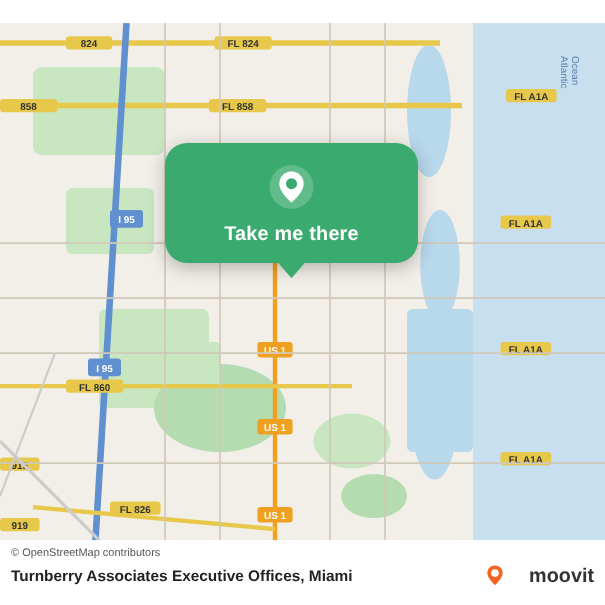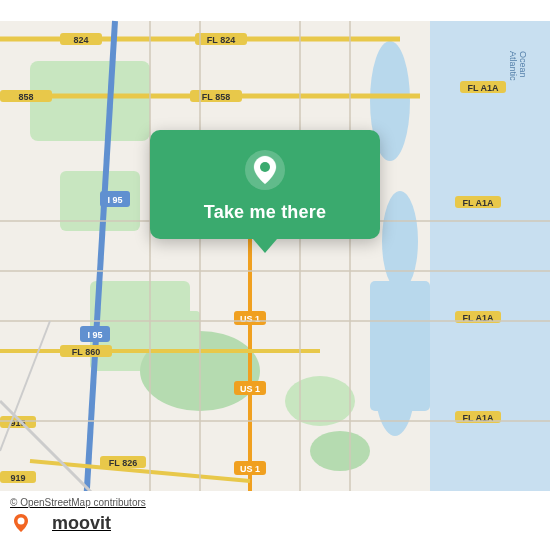--- a/index.html
+++ b/index.html
@@ -22,21 +22,20 @@
 
     
     #bottom-bar {
       position: absolute;
       bottom: 0;
       left: 0;
       right: 0;
       background: #fff;
       padding: 6px 10px 8px 10px;
       z-index: 10;
-      text-decoration: underline;
     }
 
     #attribution {
       font-size: 10px;
       color: #555;
       margin-bottom: 4px;
     }
 
     #location-row {
       display: flex;
@@ -68,21 +67,21 @@
       color: #333;
     }
 
     
     #card-overlay {
       position: absolute;
       top: 130px;
       left: 150px;
       width: 230px;
       background: #3aaa6e;
-      border-radius: 10px;
+      border-radius: 20px;
       display: flex;
       flex-direction: column;
       align-items: center;
       padding: 18px 20px 16px 20px;
       z-index: 5;
       box-shadow: 0 4px 16px rgba(0,0,0,0.25);
     }
 
     #pin-icon {
       width: 44px;
@@ -213,20 +212,21 @@
       <path d="M22 8 C16 8 11 13 11 19 C11 27 22 36 22 36 C22 36 33 27 33 19 C33 13 28 8 22 8 Z" fill="white" stroke="rgba(255,255,255,0.5)" stroke-width="0.5"></path>
       <circle cx="22" cy="19" r="5" fill="#3aaa6e"></circle>
     </svg>
 
     <button id="card-button">Take me there</button>
   </div>
 
   <div id="bottom-bar">
     <div id="attribution">© OpenStreetMap contributors</div>
     <div id="location-row">
+      <span id="location-name">Turnberry Associates Executive Offices, Miami</span>
       <div id="moovit-logo">
 
         <svg id="moovit-icon" viewBox="0 0 22 22" xmlns="http://www.w3.org/2000/svg">
           <path d="M11 2 C7 2 4 5 4 9 C4 14 11 20 11 20 C11 20 18 14 18 9 C18 5 15 2 11 2 Z" fill="#f26522"></path>
           <circle cx="11" cy="9" r="3.5" fill="white"></circle>
         </svg>
         <span id="moovit-text">moovit</span>
       </div>
     </div>
   </div>

